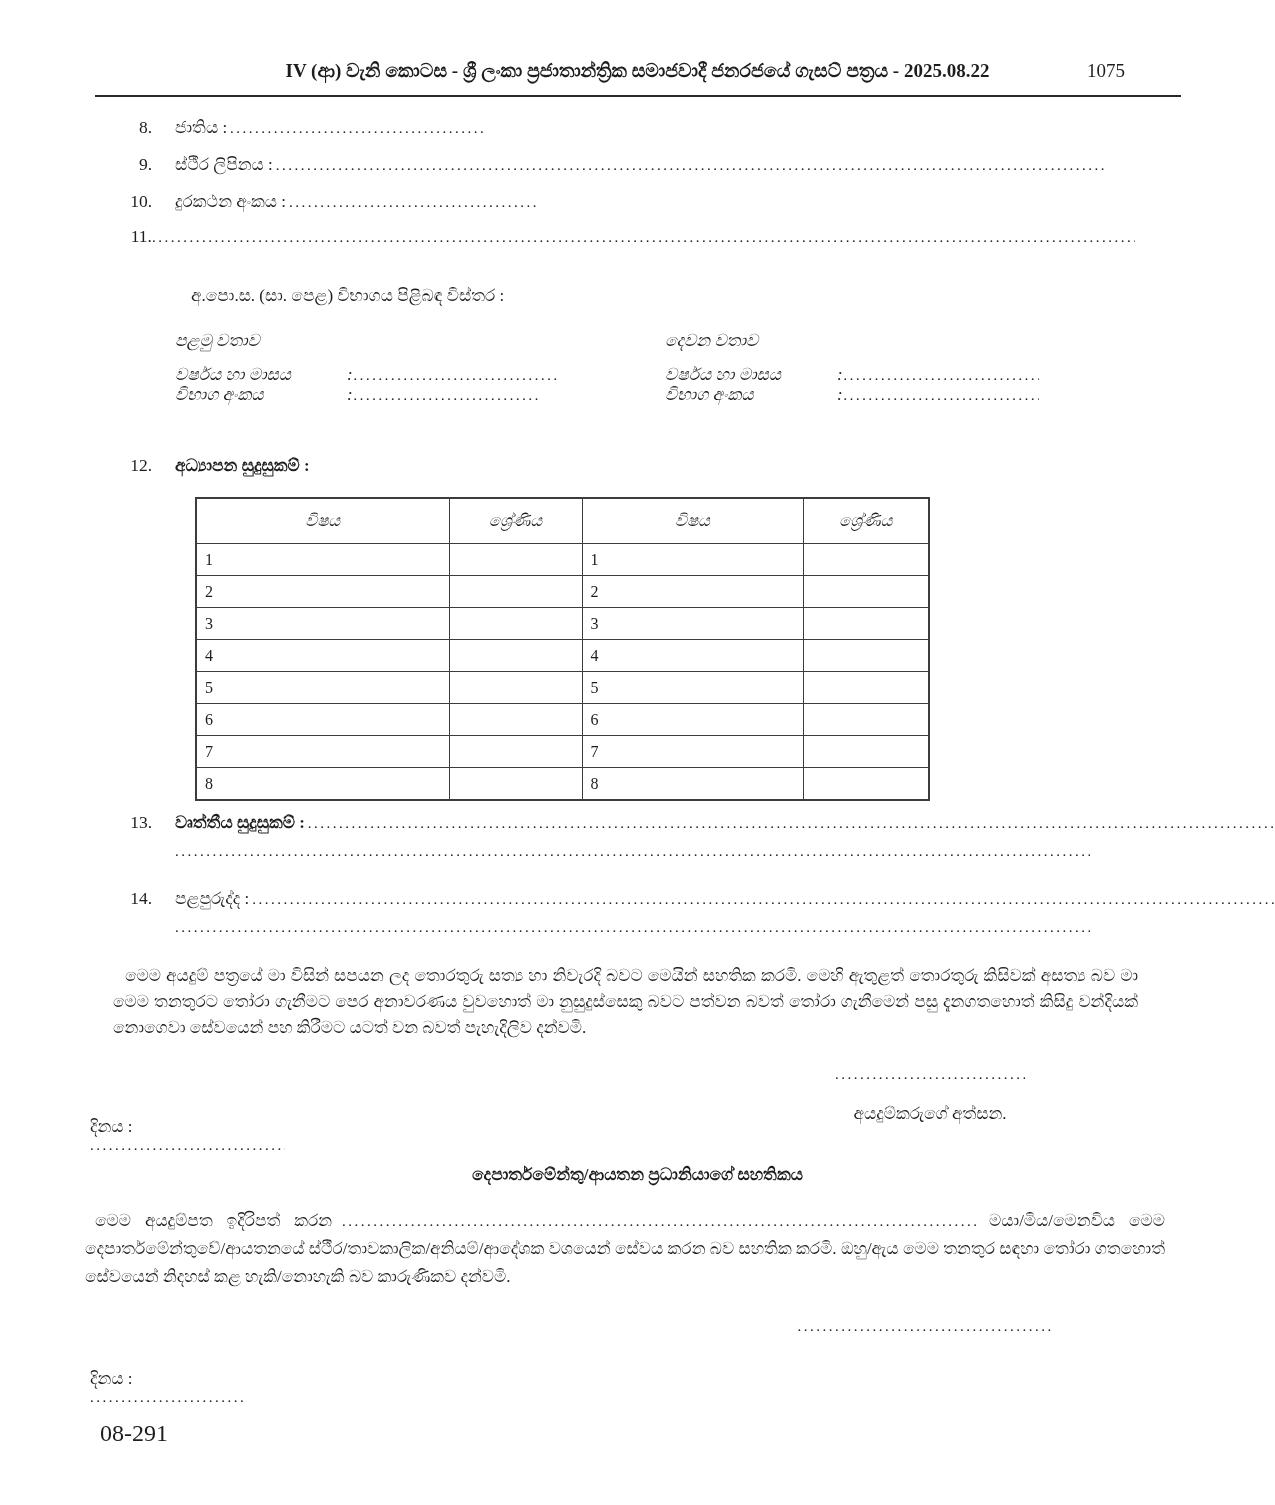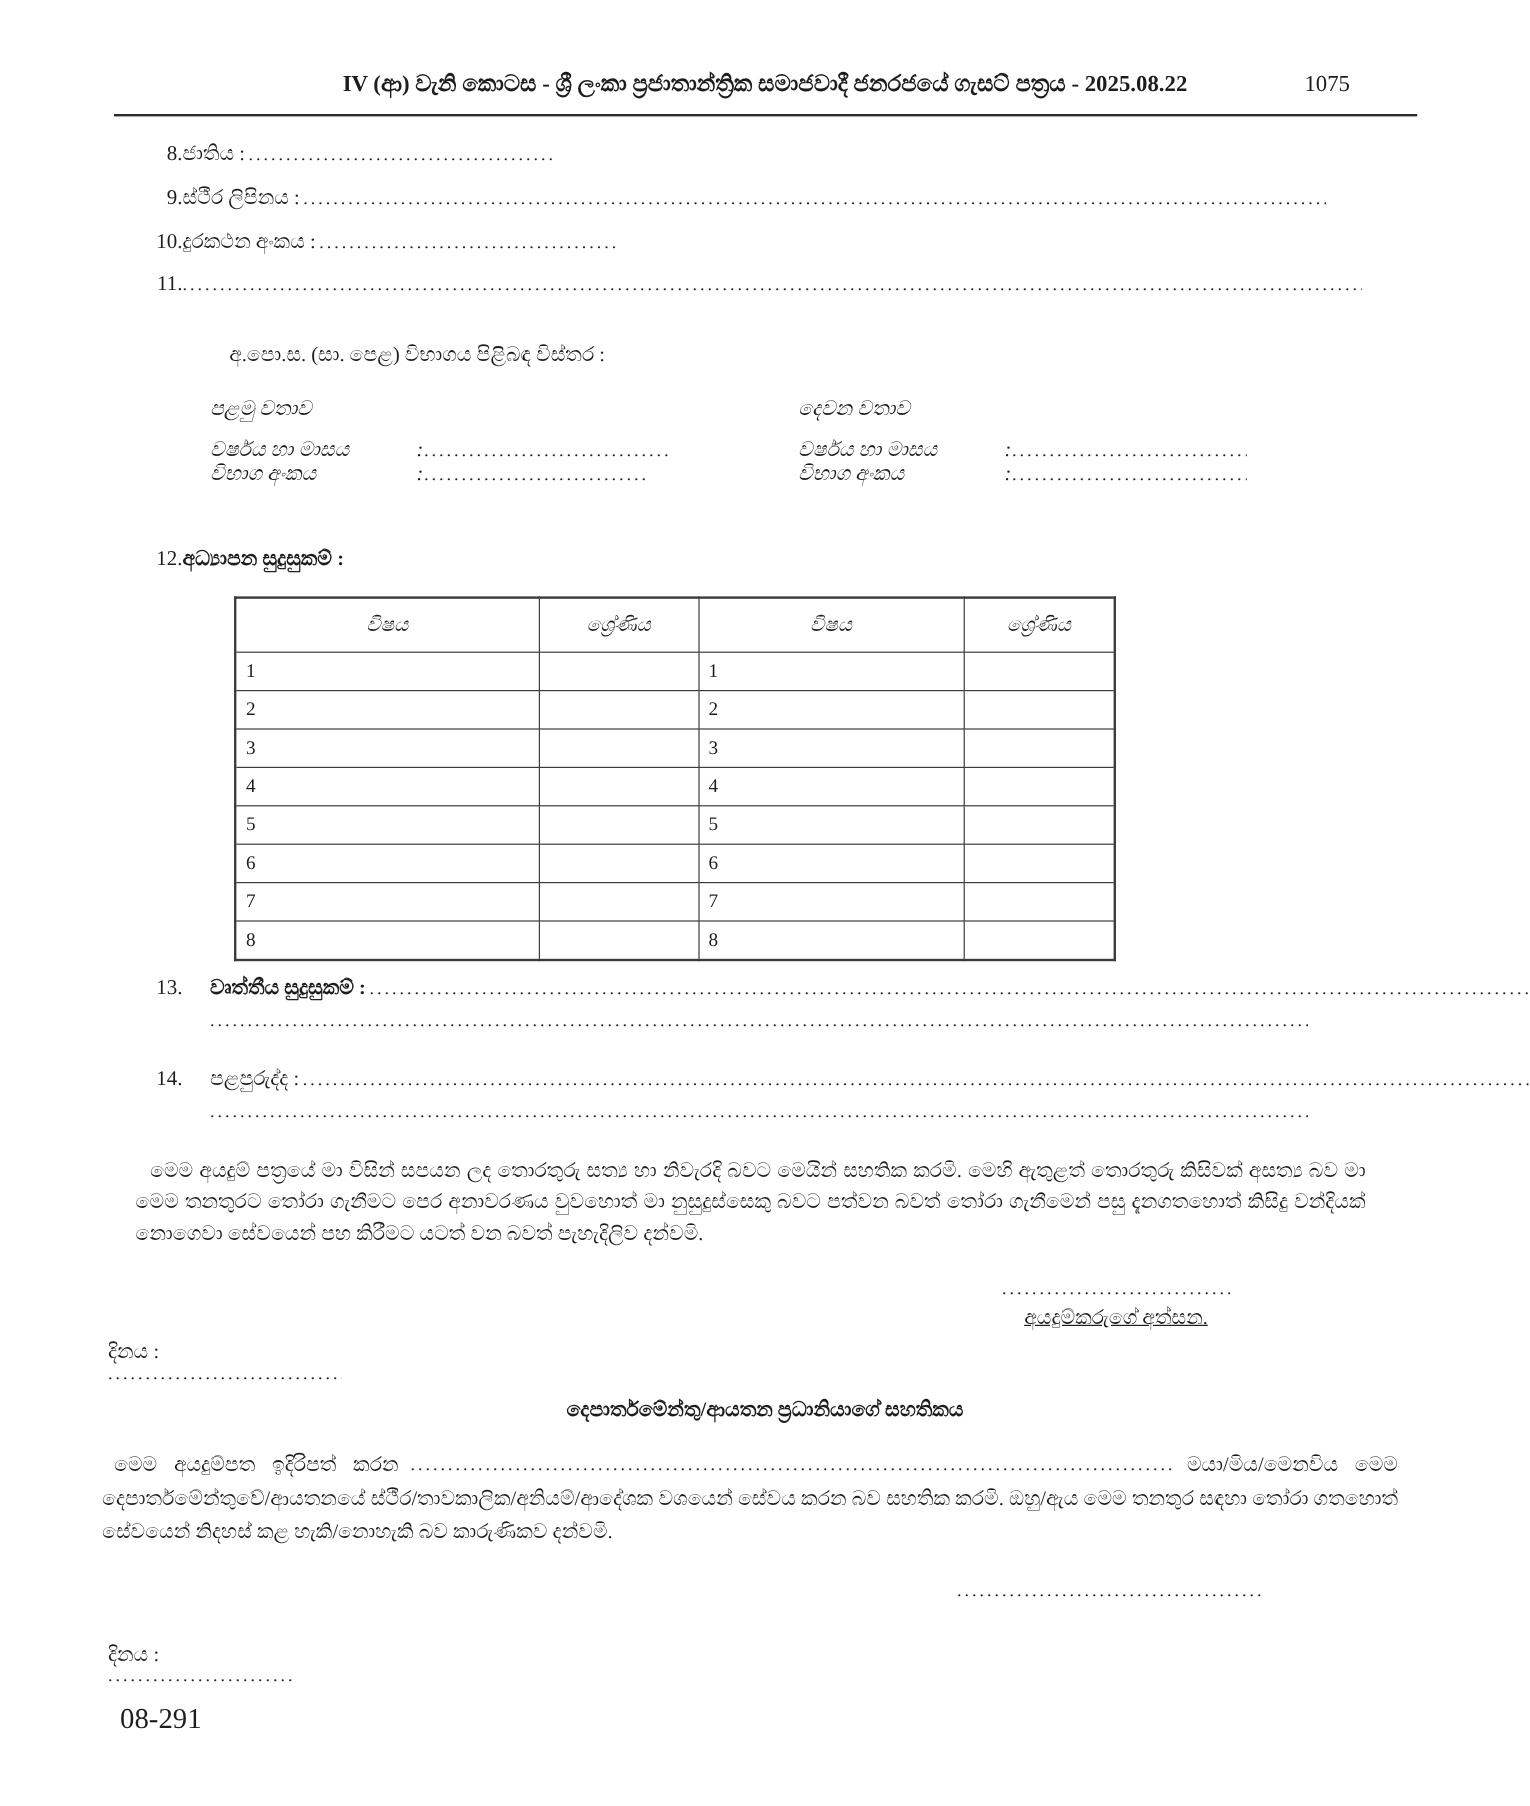--- a/index.html
+++ b/index.html
@@ -14,21 +14,21 @@
     overflow:hidden;
   }
   .abs{position:absolute;}
   
   .s-title{top:60px;left:95px;width:1085px;text-align:center;font-weight:bold;font-size:19px;white-space:nowrap;}
   .s-pageno{top:60px;left:1055px;width:70px;text-align:right;font-size:19px;}
   .s-rule{top:95px;left:95px;width:1086px;border-top:2px solid #2b2b2b;height:0;}
   
   .item{display:flex;align-items:baseline;}
   .num{flex:0 0 57px;width:57px;text-align:right;font-size:17.5px;}
-  .lbl{white-space:nowrap;padding-right:3px;}
+  .lbl{margin-left:23px;white-space:nowrap;padding-right:3px;}
   .body{flex:1;margin-left:23px;}
   .bold{font-weight:bold;}
   .dotfill{
     flex:1 1 auto;
     overflow:hidden;white-space:nowrap;
     letter-spacing:2.5px;font-size:15px;color:#222;
   }
   .dotfill.inline{display:inline-block;vertical-align:bottom;}
   .s-i8{top:117px;left:95px;width:1085px;}
   .s-i9{top:154px;left:95px;width:1010px;}
@@ -55,21 +55,21 @@
   .s-i13{top:812px;left:95px;width:1000px;}
   .s-i14{top:888px;left:95px;width:1005px;}
   .line2{display:flex;margin-top:10px;}
   .line2 .dotfill{max-width:915px;}
   
   .s-decl{top:963px;left:113px;width:1025px;text-align:justify;line-height:26px;text-indent:12px;}
   
   .s-sig1{top:1066px;left:780px;width:300px;text-align:center;}
   .s-sig2{top:1318px;left:730px;width:390px;text-align:center;}
   .sigdots{display:inline-block;overflow:hidden;white-space:nowrap;letter-spacing:2.5px;font-size:15px;}
-  .sig-cap{margin-top:0;white-space:nowrap;text-decoration:underline;}
+  .sig-cap{margin-top:16px;white-space:nowrap;}
   .s-date1{top:1117px;left:90px;width:300px;}
   .s-date2{top:1369px;left:90px;width:260px;}
   .date-row{display:flex;align-items:flex-start;flex-direction:column;}
   .date-row .lbl{margin-left:0;}
   
   .s-cert-h{top:1165px;left:95px;width:1085px;text-align:center;font-weight:bold;}
   .s-cert-p{top:1207px;left:85px;width:1080px;text-align:justify;line-height:28px;text-indent:10px;}
   .after-dots{margin-left:12px;}
   .s-footer{top:1420px;left:100px;font-size:24px;}
 </style>

